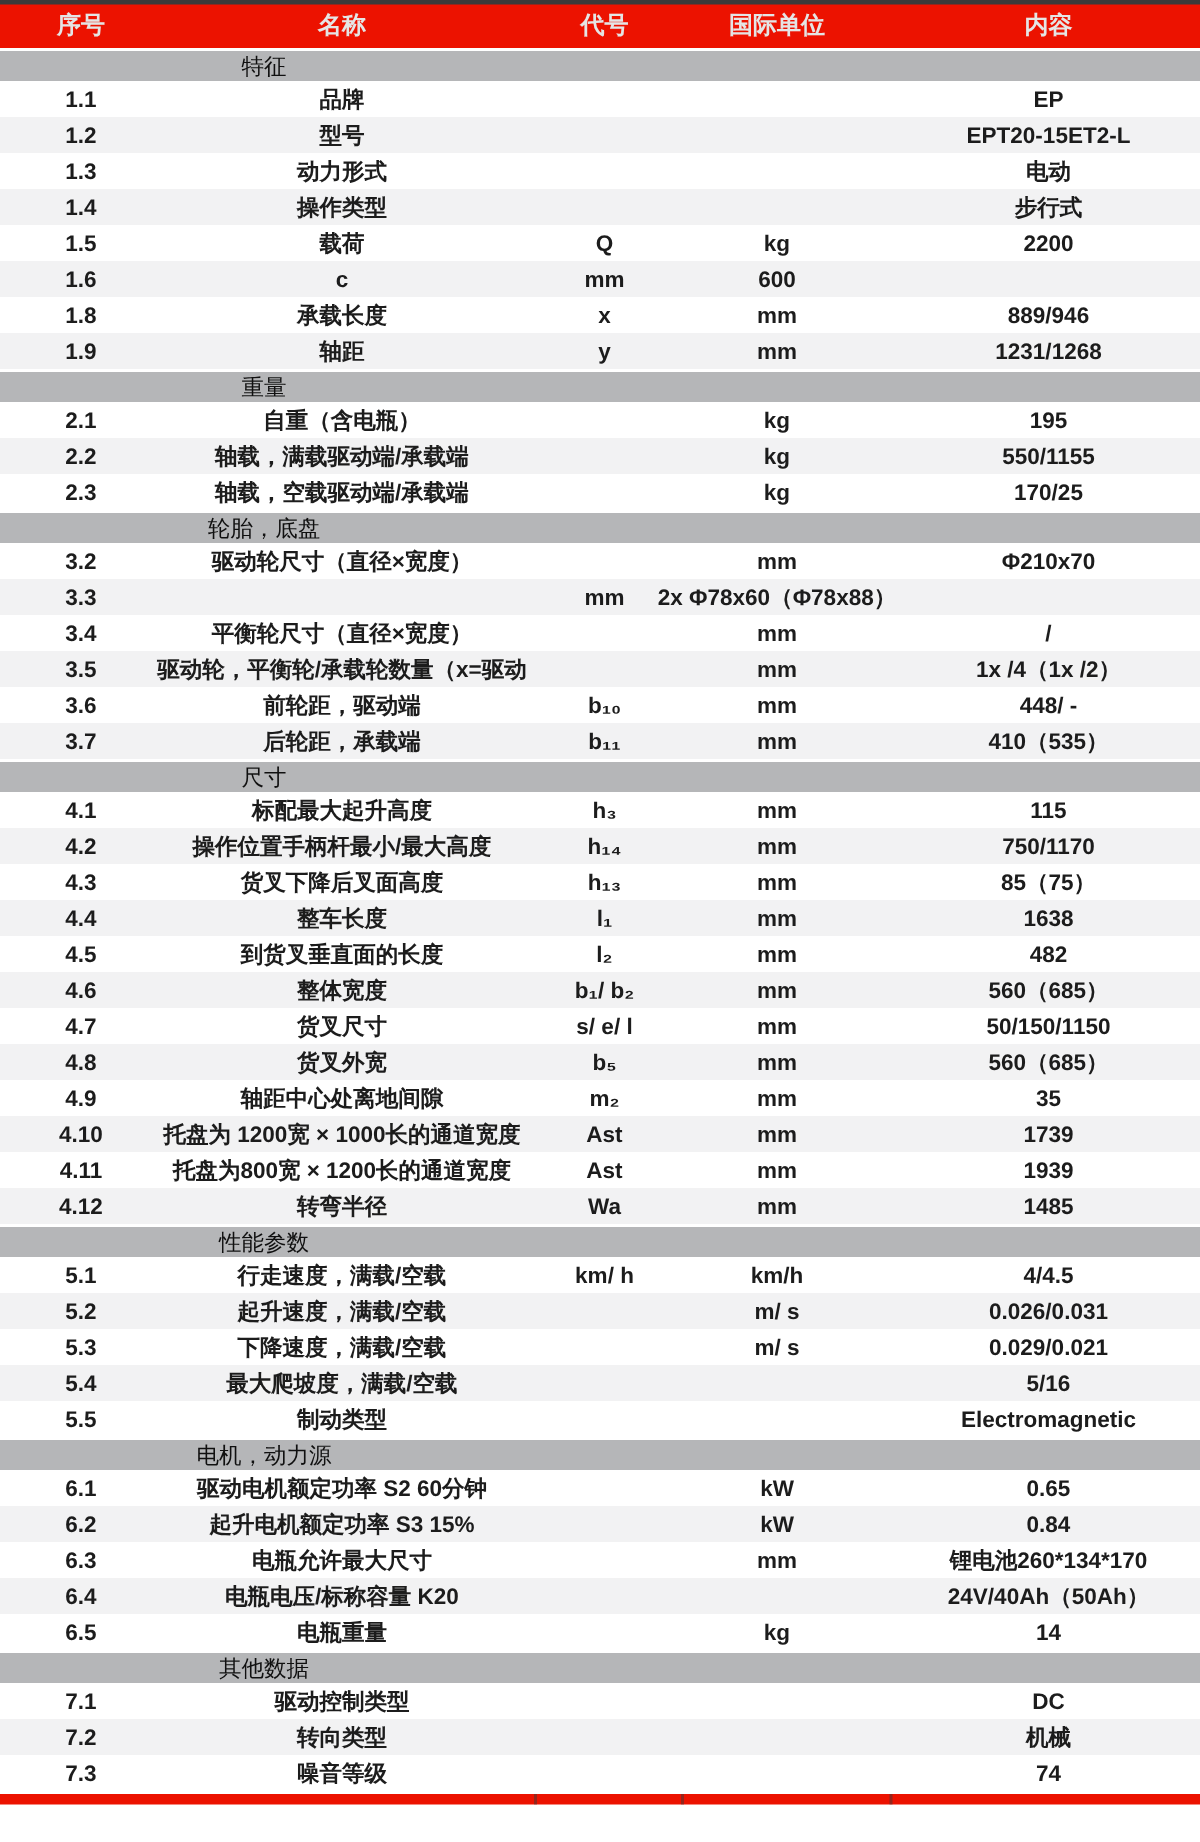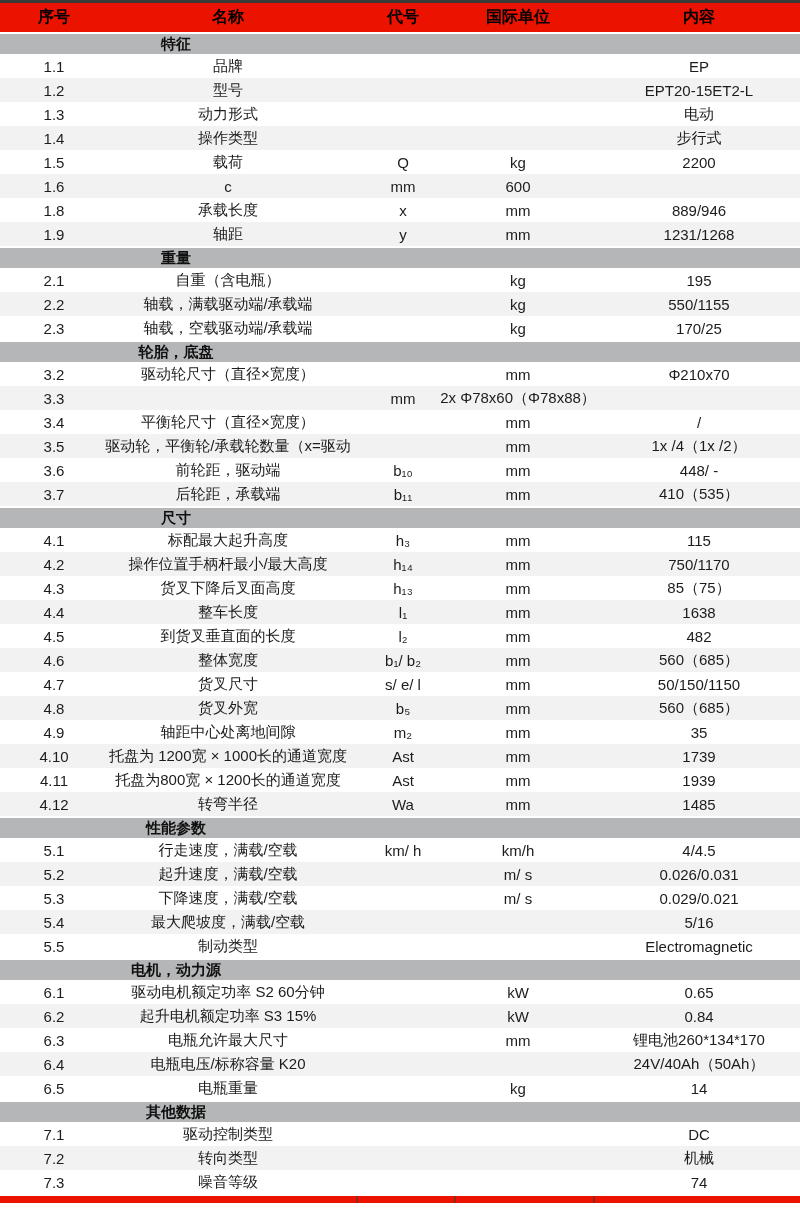--- a/index.html
+++ b/index.html
@@ -18,41 +18,41 @@
     align-items:center;
   }
   .c { text-align:center; white-space:nowrap; }
   .c.no { padding-left:20px; }
   .c.name { text-align:center; overflow:visible; }
 
   .thead {
     height:32px;
     background:#ec1200;
     border-top:3px solid #3a3a3a;
-    color:#000000;
+    color:#e5e5e5;
     font-weight:bold;
     font-size:16px;
   }
 
   .secbar {
     height:20px;
     margin-top:2px;
     background:#b5b6b8;
     display:flex;
     align-items:center;
   }
   .sectitle {
     width:352px;
     text-align:center;
-    font-weight:bold;
+    font-weight:normal;
     font-size:15px;
     color:#101010;
   }
 
-  .row { height:24px; font-size:15px; }
+  .row { height:24px; font-size:15px;font-weight:bold; }
   .rows .row:nth-child(even) { background:#f2f2f3; }
 
   .redbar {
     height:7px;
     background:#ec1200;
     margin-top:2px;
     position:relative;
   }
   .tick {
     position:absolute; top:0; bottom:0; width:2px;

